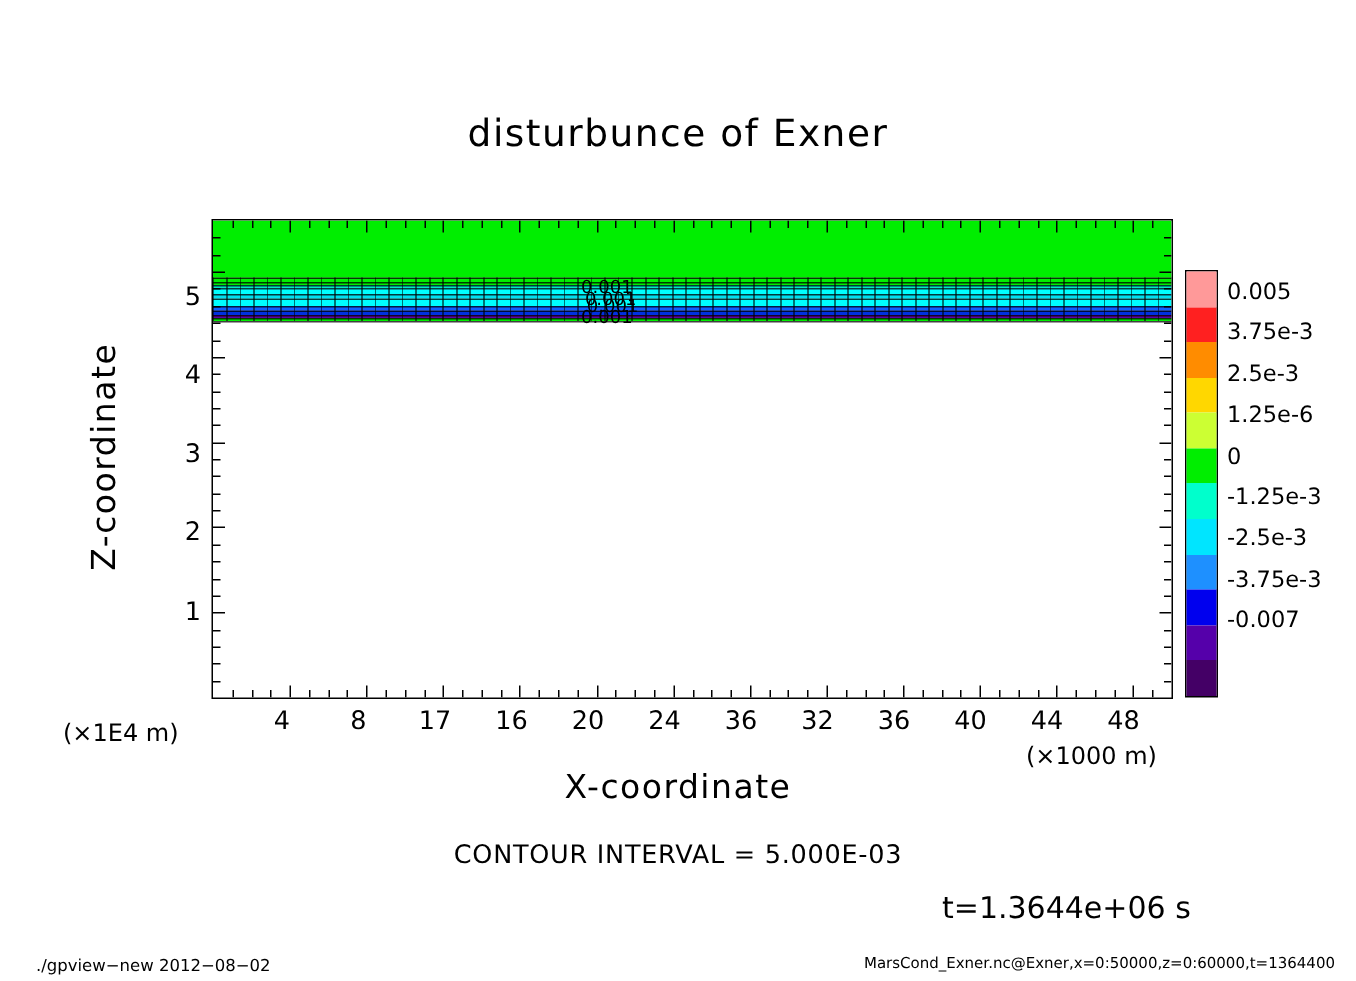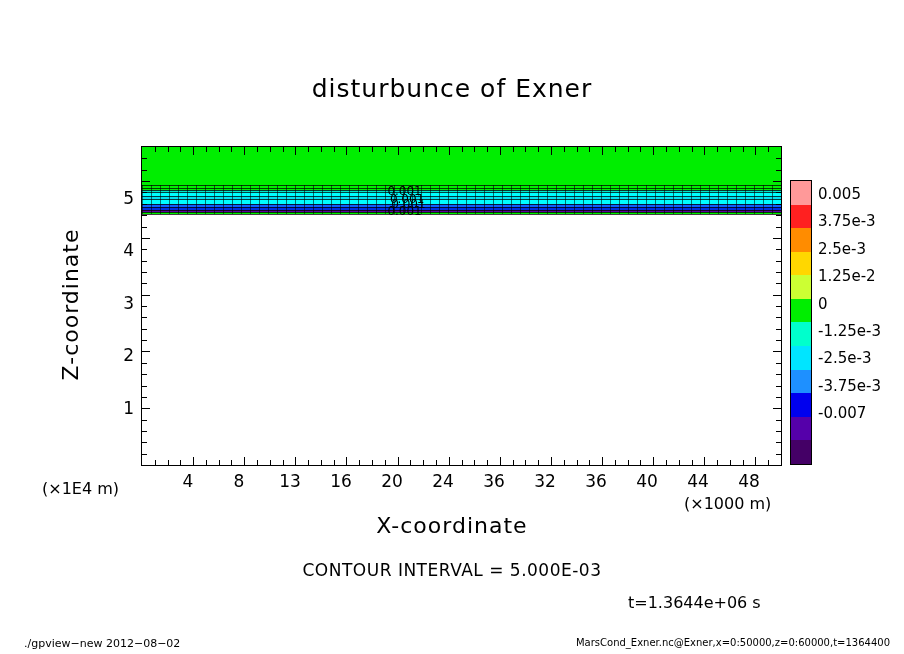--- a/index.html
+++ b/index.html
@@ -120,21 +120,21 @@
 
   
   #contour-interval {
     left: 0; top: 560px; width: 904px;
     text-align: center;
     font-size: 17px;
     letter-spacing: 0.5px;
   }
   #time-stamp {
     left: 628px; top: 593px;
-    font-size: 16px;
+    font-size: 20px;
   }
   #footer-left {
     left: 24px; top: 637px;
     font-size: 11px;
   }
   #footer-right {
     right: 14px; top: 637px;
     font-size: 10px;
     text-align: right;
   }
@@ -322,21 +322,21 @@
     <div class="tick-y" style="top: 34.0714px; width: 8px;"></div>
     <div class="tick-y right" style="top: 34.0714px; width: 8px;"></div>
     <div class="tick-y" style="top: 22.7143px; width: 5px;"></div>
     <div class="tick-y right" style="top: 22.7143px; width: 5px;"></div>
     <div class="tick-y" style="top: 11.3571px; width: 5px;"></div>
     <div class="tick-y right" style="top: 11.3571px; width: 5px;"></div>
   </div>
 
 <div class="xlab" style="left:168px">4</div>
 <div class="xlab" style="left:219px">8</div>
-<div class="xlab" style="left:270px">13</div>
+<div class="xlab" style="left:270px">17</div>
 <div class="xlab" style="left:321px">16</div>
 <div class="xlab" style="left:372px">20</div>
 <div class="xlab" style="left:423px">24</div>
 <div class="xlab" style="left:474px">36</div>
 <div class="xlab" style="left:525px">32</div>
 <div class="xlab" style="left:576px">36</div>
 <div class="xlab" style="left:627px">40</div>
 <div class="xlab" style="left:678px">44</div>
 <div class="xlab" style="left:729px">48</div>
 
@@ -367,18 +367,18 @@
   </div>
 
 <div class="abs" id="contour-interval">CONTOUR INTERVAL = 5.000E-03</div>
 <div class="abs" id="time-stamp">t=1.3644e+06 s</div>
 <div class="abs" id="footer-left">./gpview−new  2012−08−02</div>
 <div class="abs" id="footer-right">MarsCond_Exner.nc@Exner,x=0:50000,z=0:60000,t=1364400</div>
 
 <div class="cb-label" style="top: 185px;">0.005</div>
 <div class="cb-label" style="top: 212.404px;">3.75e-3</div>
 <div class="cb-label" style="top: 239.808px;">2.5e-3</div>
-<div class="cb-label" style="top: 267.212px;">1.25e-2</div>
+<div class="cb-label" style="top: 267.212px;">1.25e-6</div>
 <div class="cb-label" style="top: 294.615px;">0</div>
 <div class="cb-label" style="top: 322.019px; text-align: right;">-1.25e-3</div>
 <div class="cb-label" style="top: 349.423px;">-2.5e-3</div>
 <div class="cb-label" style="top: 376.827px;">-3.75e-3</div>
 <div class="cb-label" style="top: 404.231px;">-0.007</div>
 
 </body></html>

